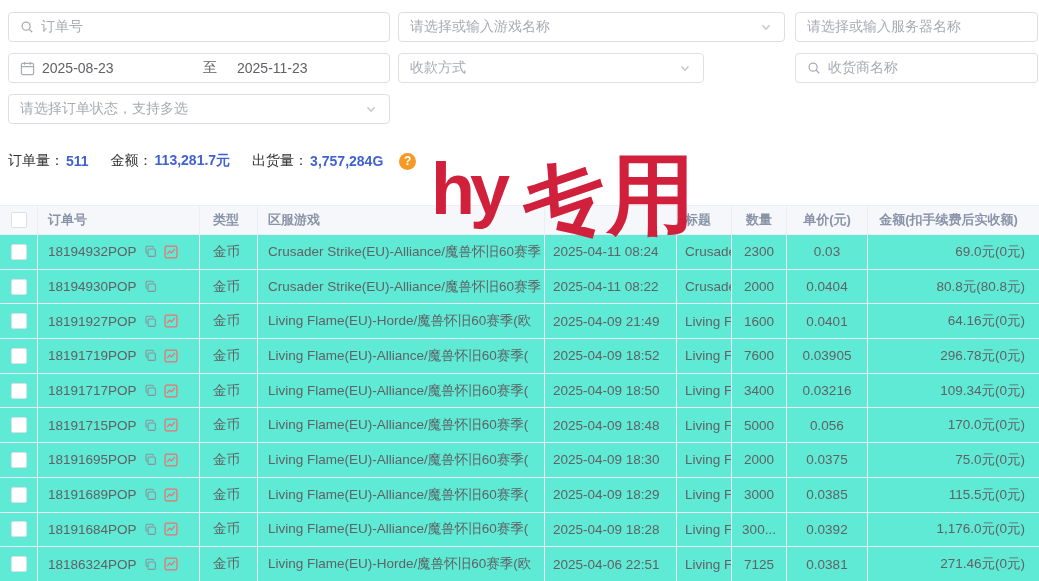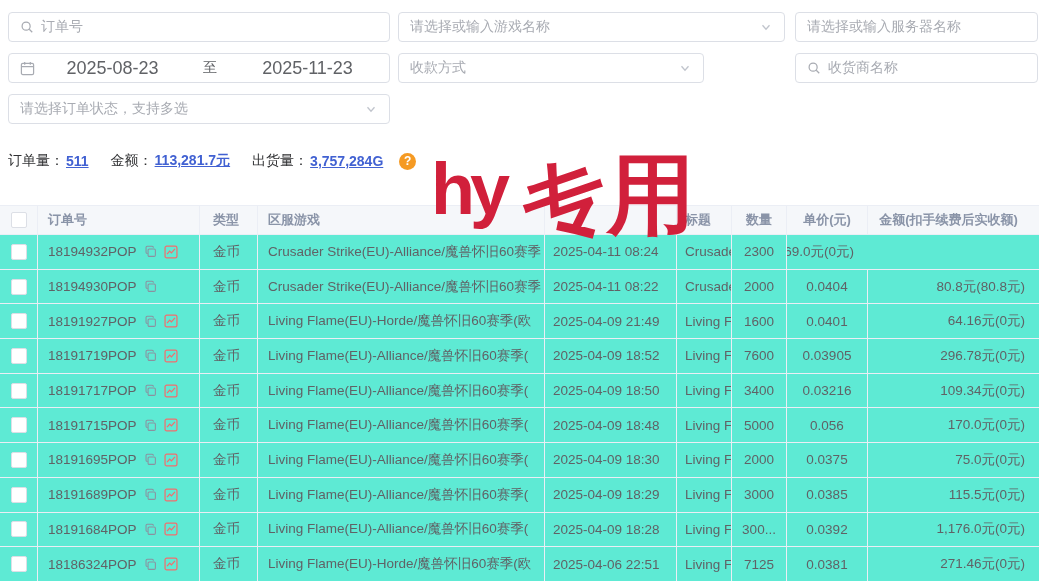--- a/index.html
+++ b/index.html
@@ -12,29 +12,29 @@
     position:absolute;height:30px;box-sizing:border-box;background:#fff;
     border:1px solid #dcdfe6;border-radius:4px;display:flex;align-items:center;
     padding:0 11px;gap:7px;font-size:14px;color:#a8abb2;cursor:text;
   }
   .inp .chev{margin-left:auto;flex:none;}
   .icn{flex:none;display:flex;align-items:center;color:#a8abb2;}
   #f-order{left:8px;top:12px;width:382px;}
   #f-game{left:398px;top:12px;width:387px;cursor:pointer;}
   #f-server{left:795px;top:12px;width:243px;}
   #f-date{left:8px;top:53px;width:382px;color:#606266;cursor:pointer;}
-  #f-date .dr{flex:1;text-align:center;font-size:18px;}
+  #f-date .dr{flex:1;text-align:left;font-size:14px;}
   #f-date .sep{flex:0 0 40px;text-align:center;color:#606266;}
   #f-pay{left:398px;top:53px;width:306px;cursor:pointer;}
   #f-merchant{left:795px;top:53px;width:243px;}
   #f-status{left:8px;top:94px;width:382px;cursor:pointer;}
   
   .stats{position:absolute;left:8px;top:151px;height:20px;display:flex;align-items:center;font-size:14px;}
   .stats .lb{color:#303133;}
-  .stats .val{color:#4161d2;font-weight:600;margin-left:2px;text-decoration:underline;}
+  .stats .val{color:#4161d2;font-weight:600;margin-left:2px;}
   .stats .gap{width:22px;flex:none;}
   .help{
     width:17px;height:17px;border-radius:50%;background:#f59a23;color:#fff;
     font-size:12px;font-weight:700;display:flex;align-items:center;justify-content:center;
     margin-left:16px;cursor:pointer;flex:none;
   }
   
   .table{position:absolute;left:0;top:205px;width:1039px;font-size:13.5px;}
   .tr{display:grid;grid-template-columns:38px 162px 58px 287px 132px 55px 55px 81px 1fr;}
   .thead{background:#f5f7fa;border-top:1px solid #ebeef5;border-bottom:1px solid #ebeef5;height:28px;color:#8a94a8;font-weight:600;font-size:13px;}
@@ -171,20 +171,21 @@
               <rect x="1.2" y="1.2" width="13.6" height="13.6" rx="2" fill="none" stroke="#f56c6c" stroke-width="1.4"></rect>
               <polyline points="3.5,10.5 6.5,7 8.5,9 12.5,4.5" fill="none" stroke="#f56c6c" stroke-width="1.4"></polyline>
             </svg>
       </span>
     </div>
     <div class="td type">金币</div>
     <div class="td game">Crusader Strike(EU)-Alliance/魔兽怀旧60赛季</div>
     <div class="td time">2025-04-11 08:24</div>
     <div class="td titl">Crusader</div>
     <div class="td qty">2300</div>
+    <div class="td prc">0.03</div>
     <div class="td amt">69.0元(0元)</div>
   </div>
 
   <div class="tr trow">
     <div class="td cbx">
           <span class="cb"></span>
         </div>
     <div class="td ordr">
       <span>18194930POP</span>
       <span class="ic-btn">

